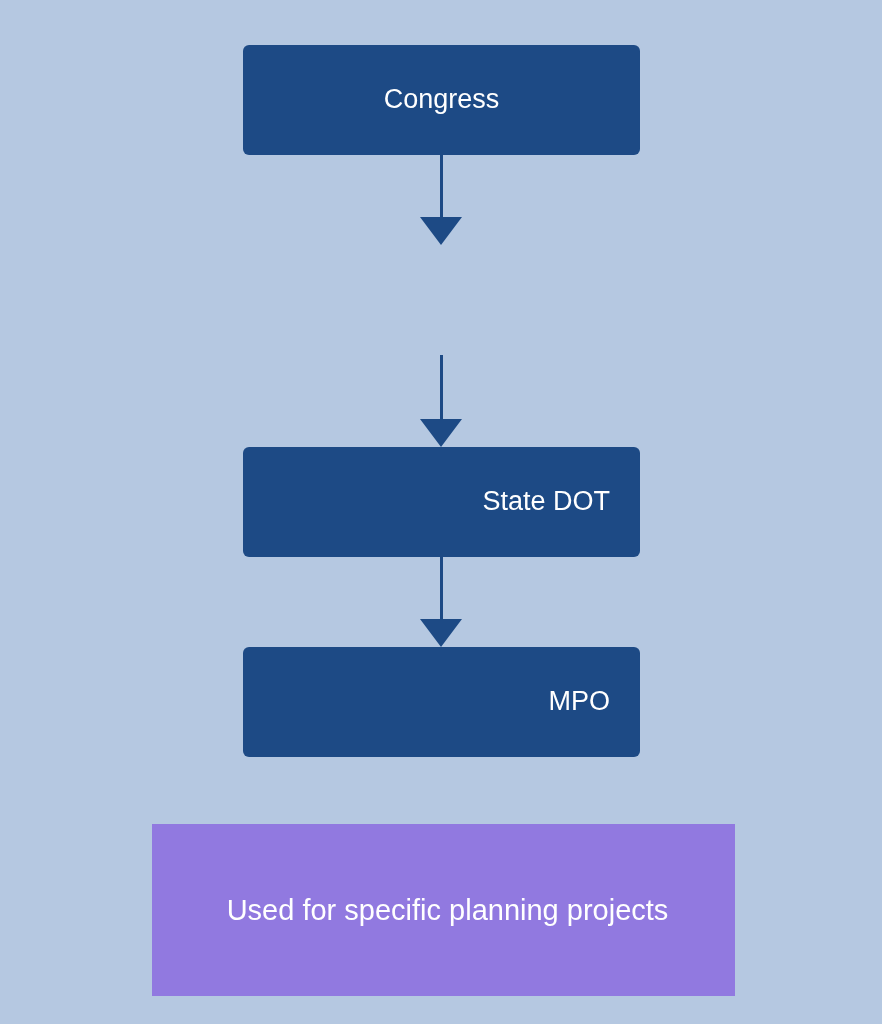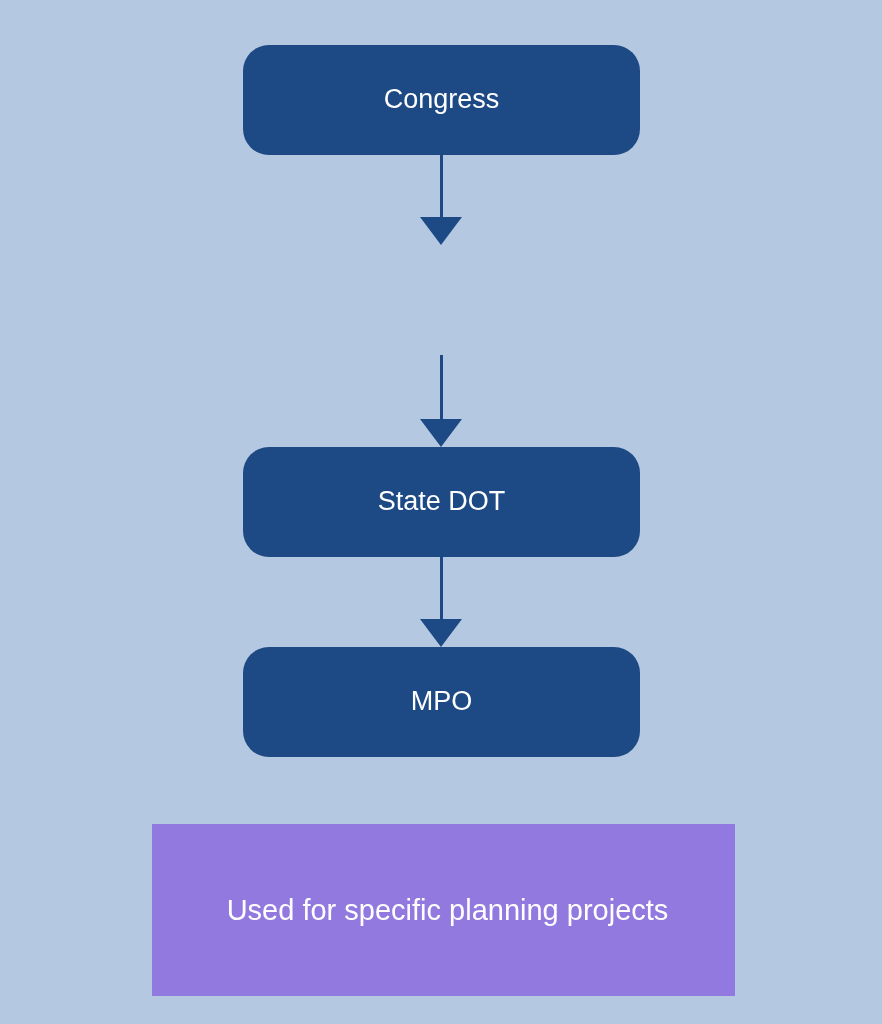--- a/index.html
+++ b/index.html
@@ -20,34 +20,34 @@
     position: relative;
     width: 882px;
     height: 1024px;
   }
   .flow-node {
     position: absolute;
     left: 243px;
     width: 397px;
     height: 110px;
     background: var(--node);
-    border-radius: 26px;
+    border-radius: 6px;
     color: var(--text);
     display: flex;
     align-items: center;
     justify-content: center;
     text-align: center;
     font-size: 27px;
     line-height: 1.6;
     padding: 0 30px;
   }
   .node-congress { top: 45px; }
   .node-fhwa     { top: 245px; }
-  .node-statedot { top: 447px; }
-  .node-mpo      { top: 647px; }
+  .node-statedot { top: 447px; justify-content: flex-end; }
+  .node-mpo      { top: 647px; justify-content: flex-end; }
 
   .flow-arrow { position: absolute; }
   .arrow-stem {
     position: absolute;
     left: 440px;
     width: 3px;
     background: var(--node);
   }
   .arrow-head {
     position: absolute;

